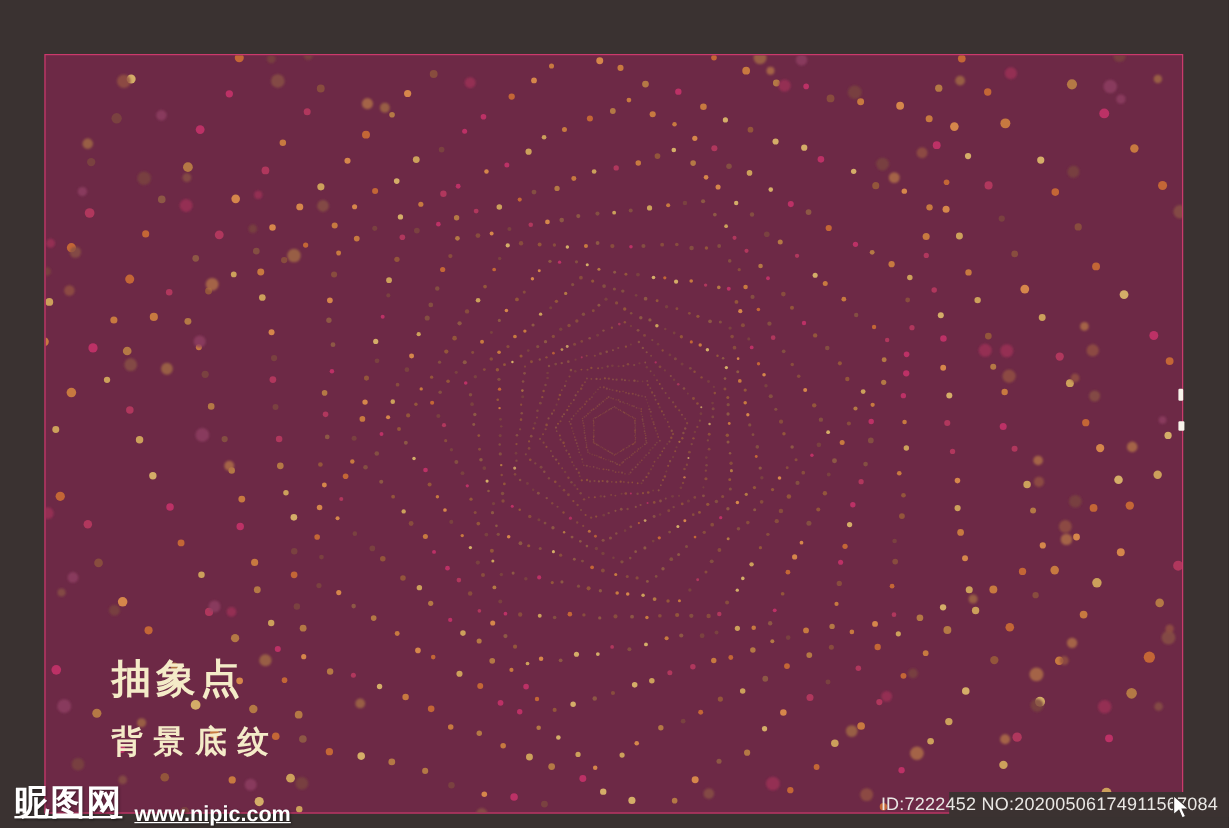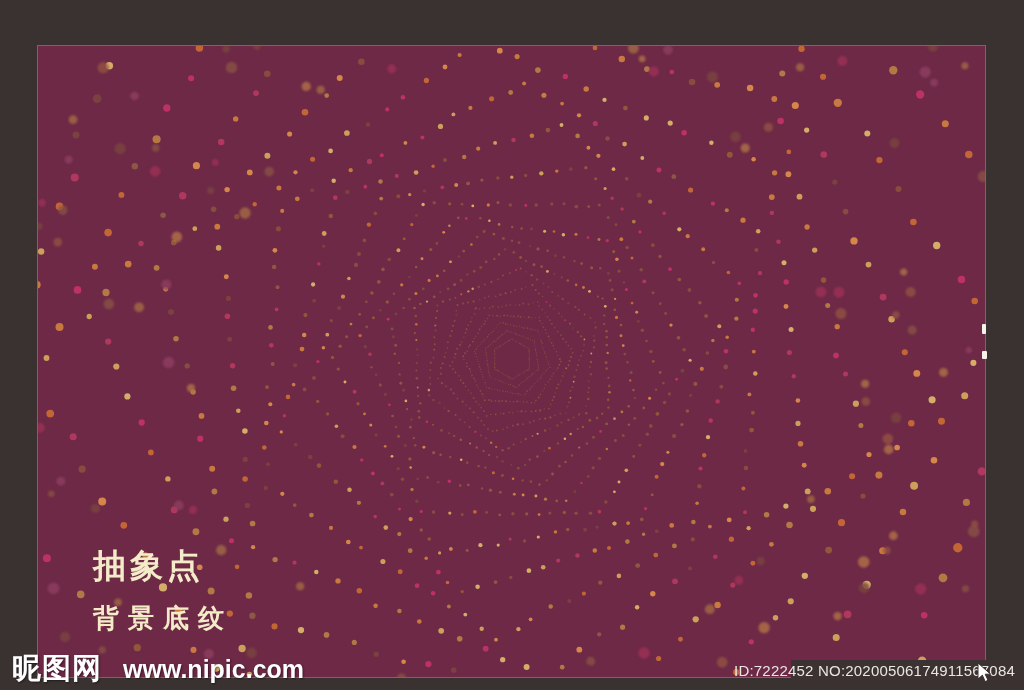--- a/index.html
+++ b/index.html
@@ -17,26 +17,27 @@
   .titles{position:absolute;left:55px;top:503px;line-height:1;}
   .t1{
     font-size:33px;font-weight:900;letter-spacing:4px;
     color:var(--title,#f4ebc8);font-family:"DejaVu Sans","Liberation Sans",sans-serif;
   }
   .t2{
     font-size:26px;font-weight:600;letter-spacing:9px;margin-top:23px;
     color:var(--title,#f4ebc8);
   }
   .wm{
-    position:absolute;left:12px;top:649px;display:flex;align-items:center;gap:21px;
+    position:absolute;left:12px;top:649px;display:flex;align-items:flex-end;gap:10px;
     color:var(--watermark,#ffffff);text-shadow:1px 1px 2px rgba(0,0,0,0.45);
     white-space:nowrap;
+    text-decoration:underline;
   }
   .wm-logo{font-size:29px;font-weight:900;letter-spacing:1px;font-family:"DejaVu Sans",sans-serif;}
-  .wm-site{font-size:25px;font-weight:800;}
+  .wm-site{font-size:18px;font-weight:800;}
   .id-bar{
     position:absolute;left:791px;top:660px;width:233px;height:21px;
     background:var(--strip,#3b3231);color:var(--idtext,#e9e7e4);
     display:flex;align-items:center;justify-content:flex-end;
     box-sizing:border-box;padding-right:9px;
     font-size:15px;letter-spacing:0.2px;white-space:nowrap;
   }
   .handle{position:absolute;left:982px;background:#f7f3ea;border-radius:1px;}
   .h1{top:324px;width:4px;height:10px;}
   .h2{top:351px;width:5px;height:8px;}

